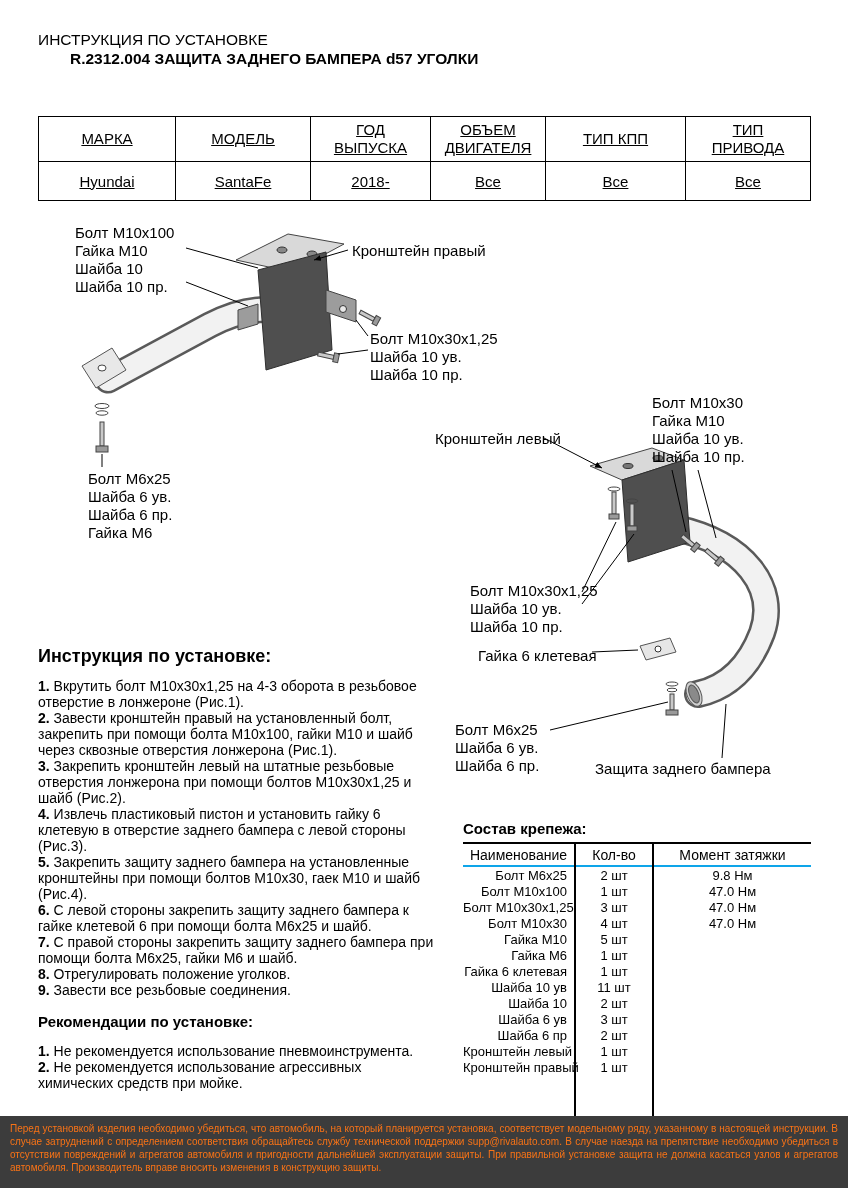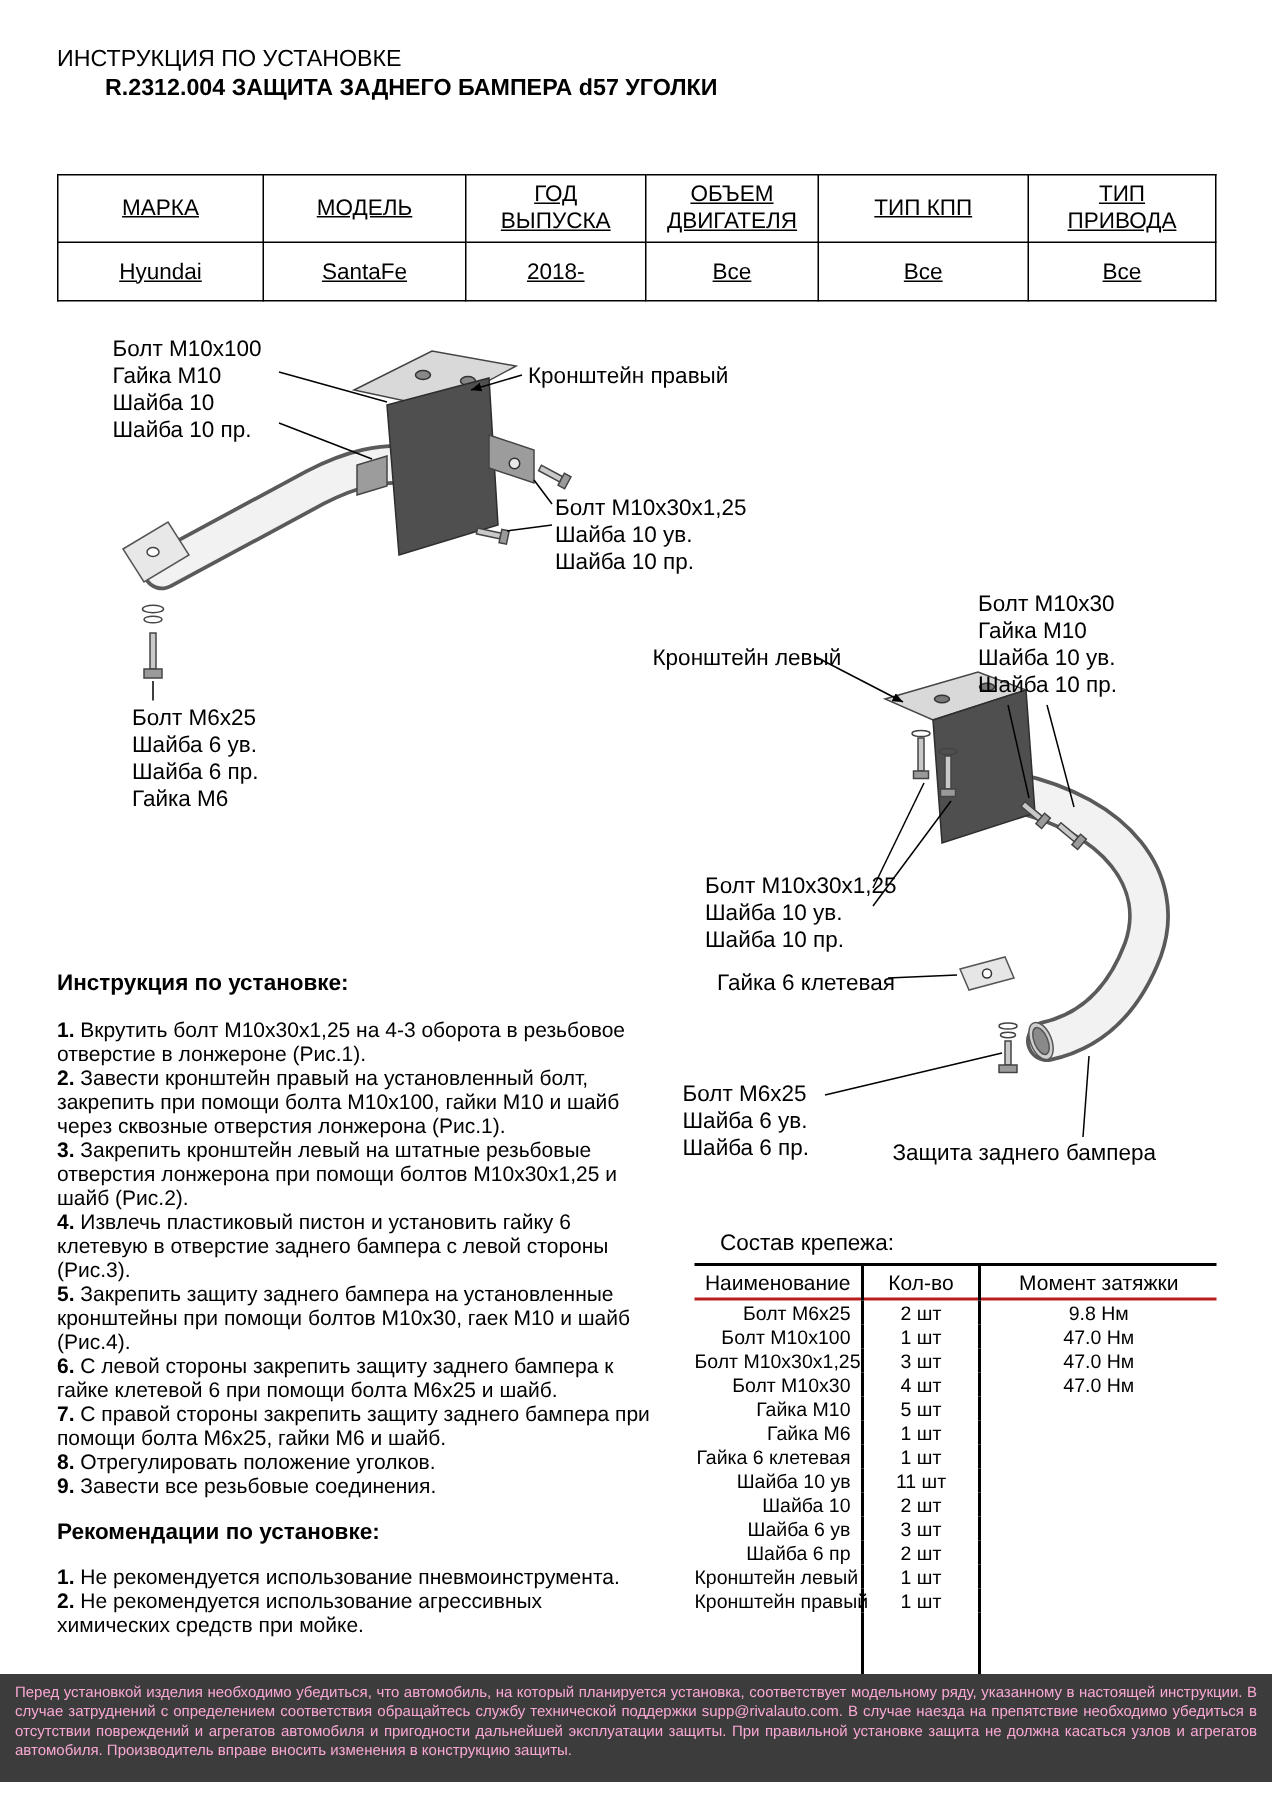--- a/index.html
+++ b/index.html
@@ -19,40 +19,40 @@
 
   
   .diagram{position:absolute;}
   #diagram-right{left:60px;top:220px;width:440px;height:335px;}
   #diagram-left{left:430px;top:388px;width:406px;height:412px;}
   .diagram svg{position:absolute;left:0;top:0;}
   .dlabel{position:absolute;font-size:15px;line-height:18px;white-space:pre-line;}
 
   
   .instructions{left:38px;top:648px;width:398px;font-size:14px;line-height:16px;}
-  .inst-title{font-size:15px;margin:0 0 14px 0;}
+  .inst-title{font-size:18px;margin:0 0 14px 0;}
   .step{margin:0;}
   .rec-title{font-size:15px;margin:16px 0 13px 0;}
 
   
   .fasteners{left:463px;top:820px;width:348px;}
-  .fasteners-title{font-size:15px;font-weight:normal;margin:0 0 5px 17px;}
+  .fasteners-title{font-size:15px;font-weight:bold;margin:0 0 5px 0;}
   .fasteners-table{width:348px;border-collapse:collapse;table-layout:fixed;}
-  .fasteners-table thead tr{border-top:2px solid #000;border-bottom:2px solid #b91c1c;}
+  .fasteners-table thead tr{border-top:2px solid #000;border-bottom:2px solid #0ea5e9;}
   .fasteners-table th{font-weight:normal;font-size:14px;height:21px;text-align:center;padding:0;}
   .fasteners-table td{font-size:13px;height:16px;white-space:nowrap;padding:0;}
   .fasteners-table th:nth-of-type(2),.fasteners-table td:nth-of-type(2){border-left:2px solid #000;}
   .fasteners-table th:nth-of-type(3),.fasteners-table td:nth-of-type(3){border-left:2px solid #000;}
   .f-name{text-align:right;padding-right:7px !important;}
   .f-qty{text-align:center;}
   .f-torque{text-align:center;}
   .ext-row td{height:58px;}
 
   
-  .footer{left:0;top:1116px;width:848px;height:72px;background:#3c3c3c;color:#f9a8d4;}
+  .footer{left:0;top:1116px;width:848px;height:72px;background:#3c3c3c;color:#f97316;}
   .footer-text{padding:6px 10px 0 10px;font-size:10px;line-height:13px;text-align:justify;}
 </style>
 </head>
 <body>
 
 <div class="page">
 
   <div class="abs title-block">
     <div>ИНСТРУКЦИЯ ПО УСТАНОВКЕ</div>
     <div class="bold">R.2312.004 ЗАЩИТА ЗАДНЕГО БАМПЕРА d57 УГОЛКИ</div>

